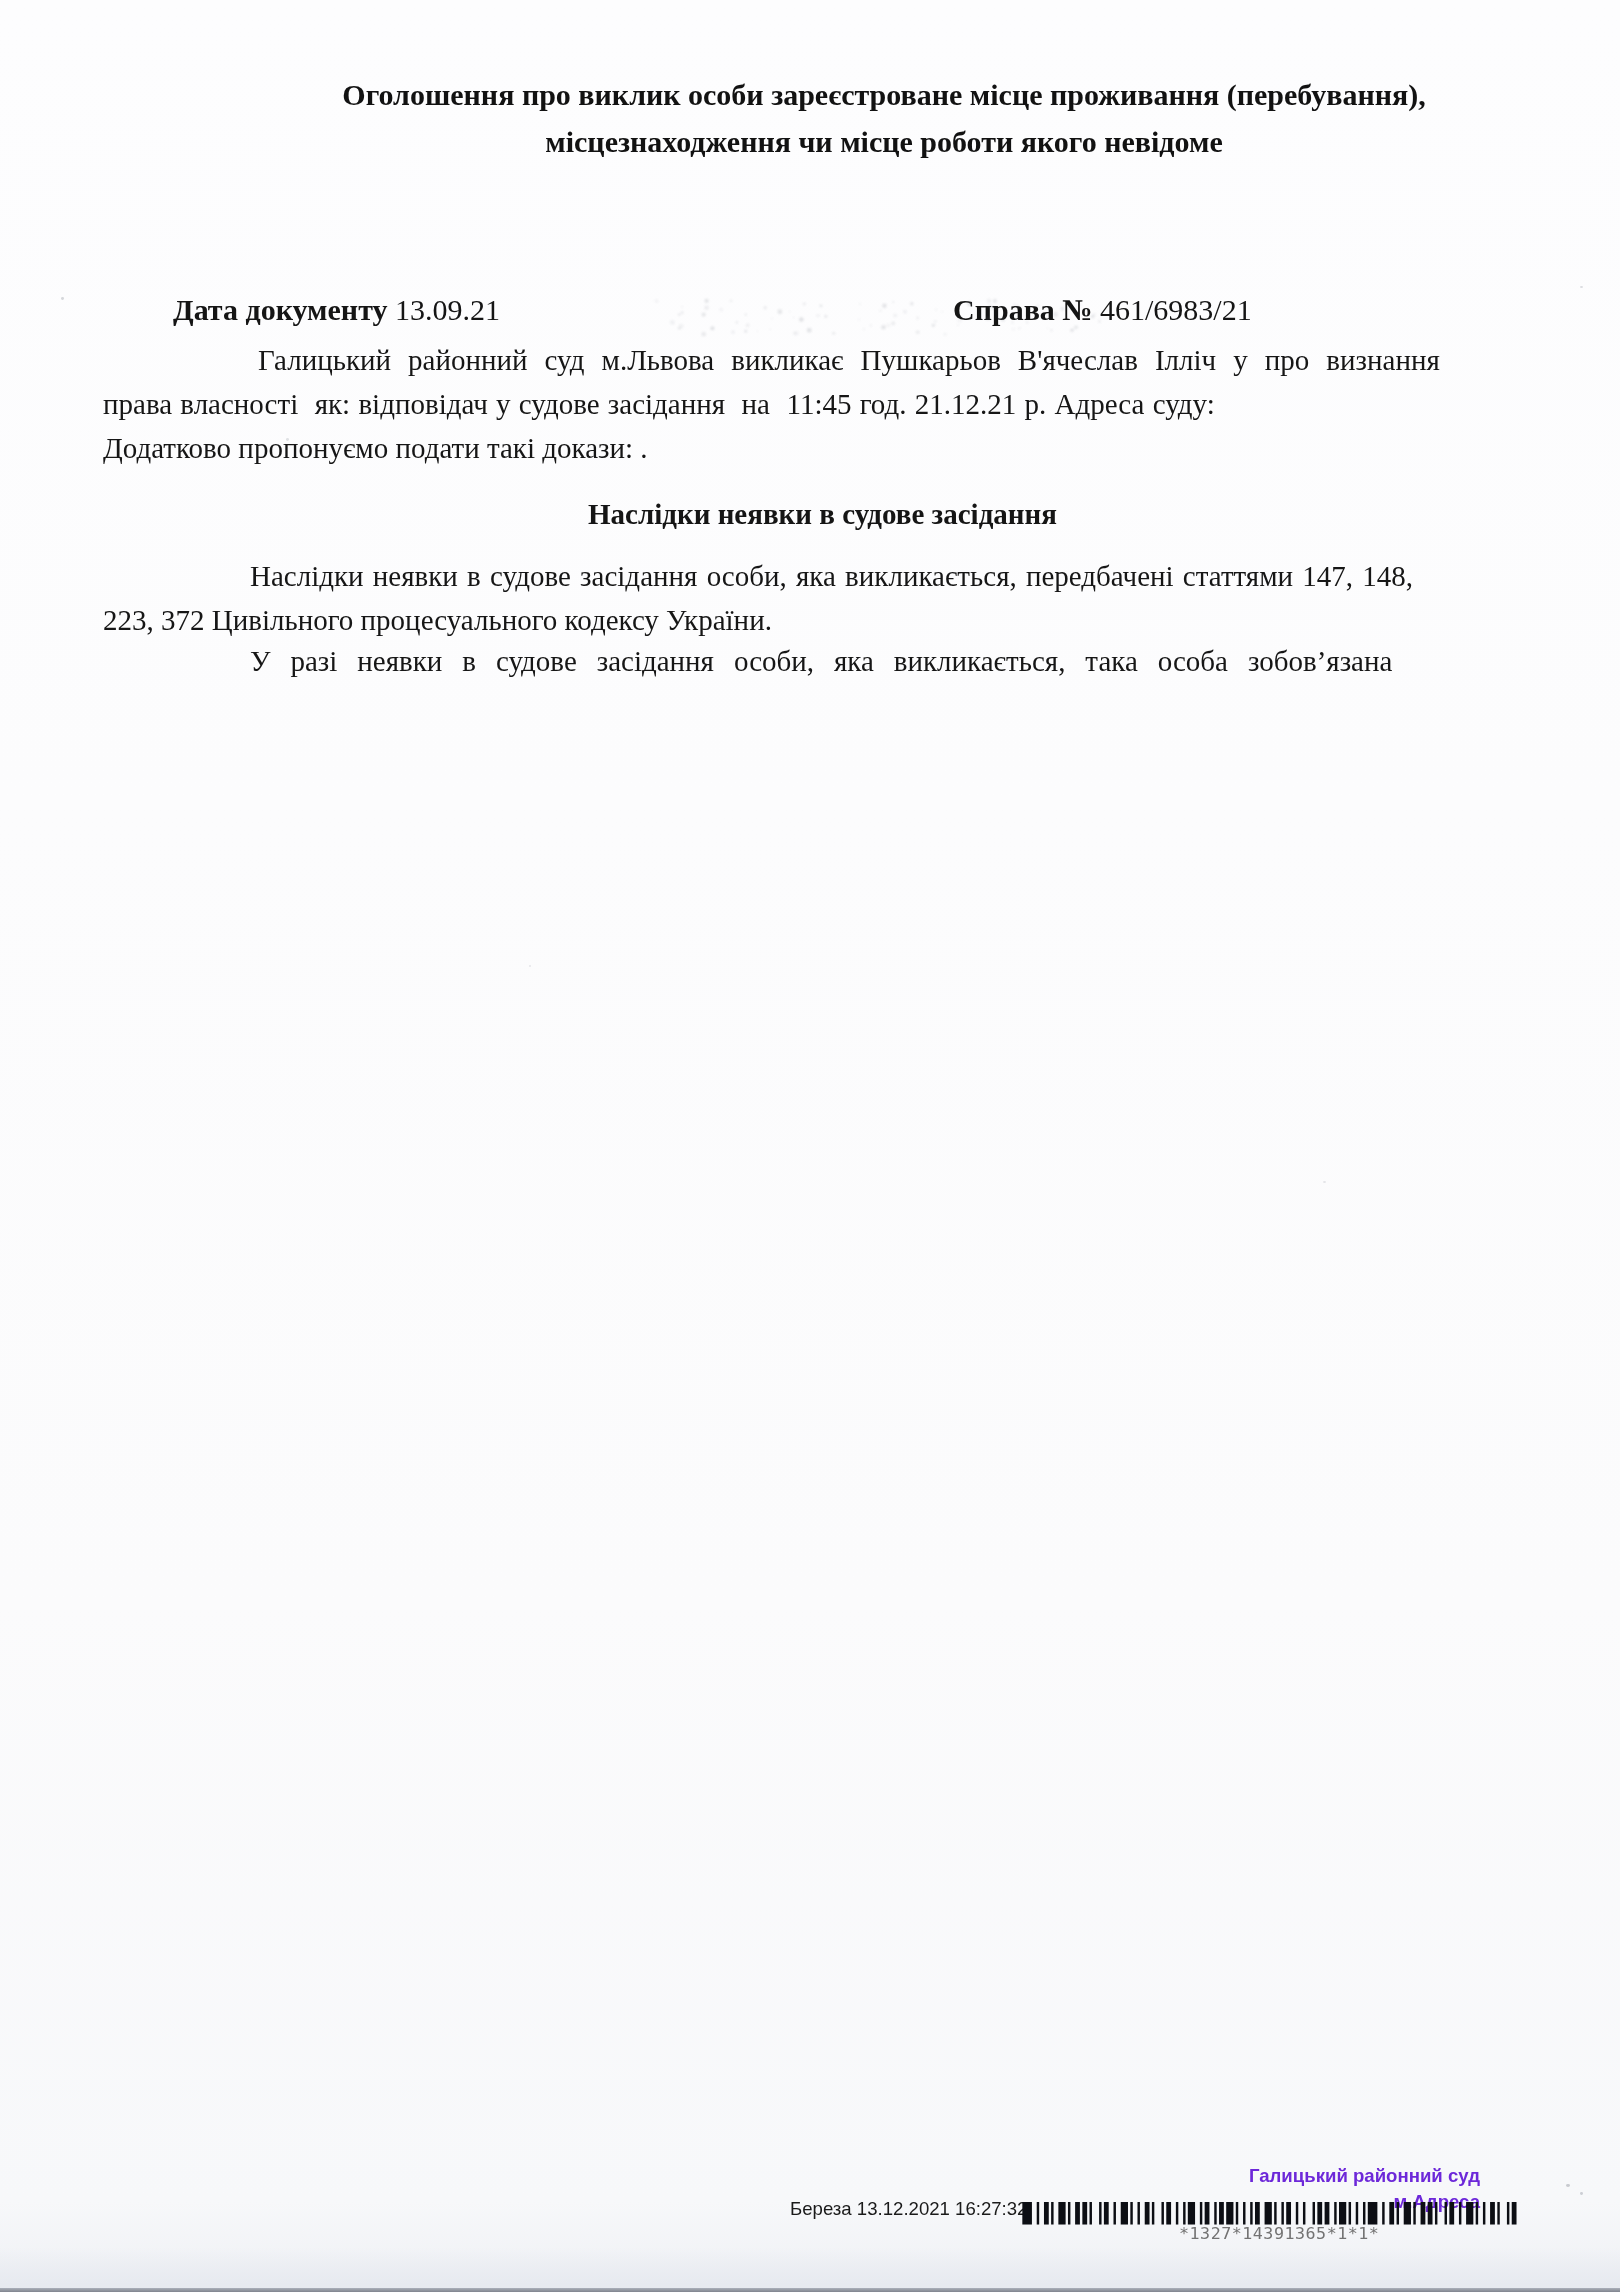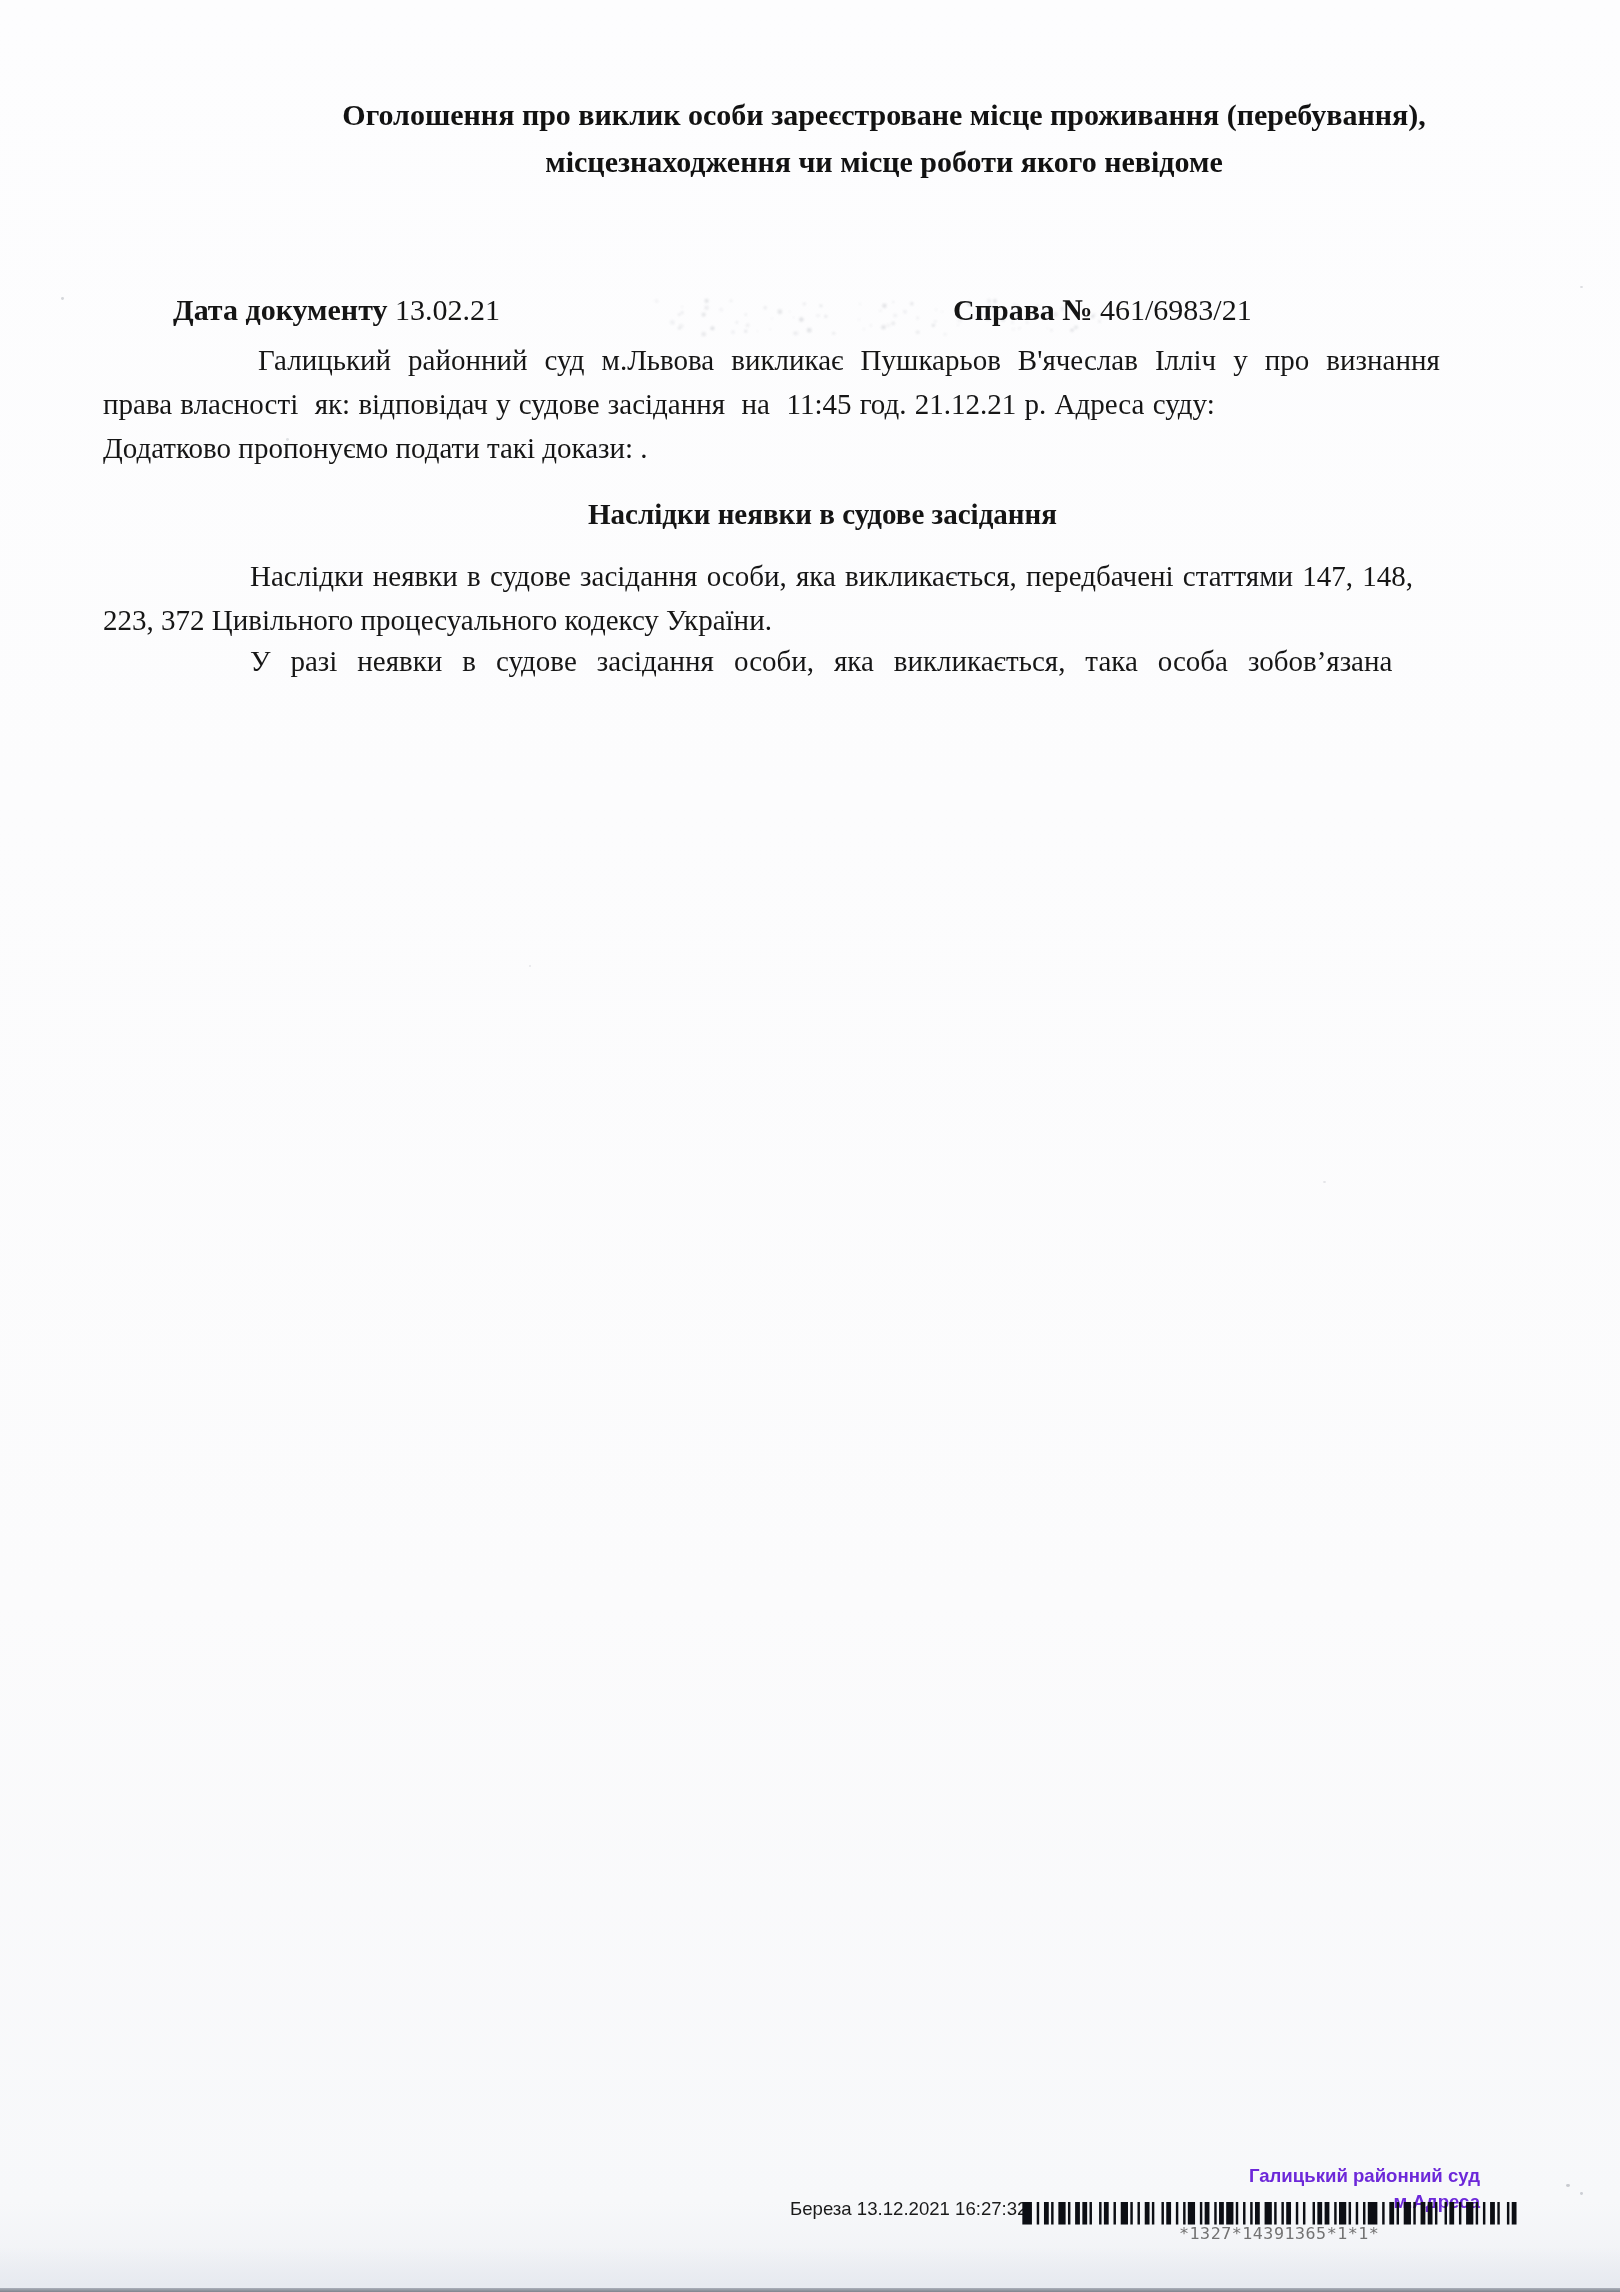--- a/index.html
+++ b/index.html
@@ -5,21 +5,21 @@
   html,body{margin:0;padding:0;}
   body{
     width:1620px;height:2293px;position:relative;overflow:hidden;
     background:linear-gradient(180deg,#fdfdfe 0%,#fbfbfc 70%,#f7f8fa 96%,#eef0f4 100%);
     font-family:"Liberation Serif",serif;color:#151515;
   }
   .abs{position:absolute;}
   .nowrap{white-space:pre;}
   .doc-title{
     left:176px;top:71px;width:1416px;text-align:center;
-    font-weight:bold;font-size:30px;line-height:47px;color:#121212;margin-top:20px;
+    font-weight:bold;font-size:30px;line-height:47px;color:#121212;
   }
   .meta{font-size:30px;line-height:35px;}
   .meta b{font-weight:bold;}
   .date-block{left:158px;top:257px;}
   .case-block{left:938px;top:257px;}
   .body-line{font-size:29px;line-height:44px;color:#161616;}
   .content{left:103px;width:1419px;}
   .indent-1{padding-left:155px;}
   .indent-2{padding-left:147px;}
   .ws-10{word-spacing:9.8px;}
@@ -53,21 +53,21 @@
 </style>
 </head>
 <body>
 
 <div class="abs doc-title">
   <div>Оголошення про виклик особи зареєстроване місце проживання (перебування),</div>
   <div>місцезнаходження чи місце роботи якого невідоме</div>
 </div>
 
 <div class="abs meta date-block nowrap">
-  <b>Дата документу</b><span> </span><span>13.02.21</span>
+  <b>Дата документу</b><span> </span><span>13.09.21</span>
 </div>
 <div class="abs meta case-block nowrap">
   <b>Справа №</b><span> </span><span>461/6983/21</span>
 </div>
 
 <div class="abs smudge">
   <svg width="461" height="43" xmlns="http://www.w3.org/2000/svg" viewBox="0 0 470 44">
       <circle cx="0" cy="4" r="0.70" fill="#6e7480" opacity="0.07"></circle>
       <circle cx="80" cy="4" r="1.24" fill="#6e7480" opacity="0.19"></circle>
       <circle cx="145" cy="37" r="1.78" fill="#6e7480" opacity="0.11"></circle>

